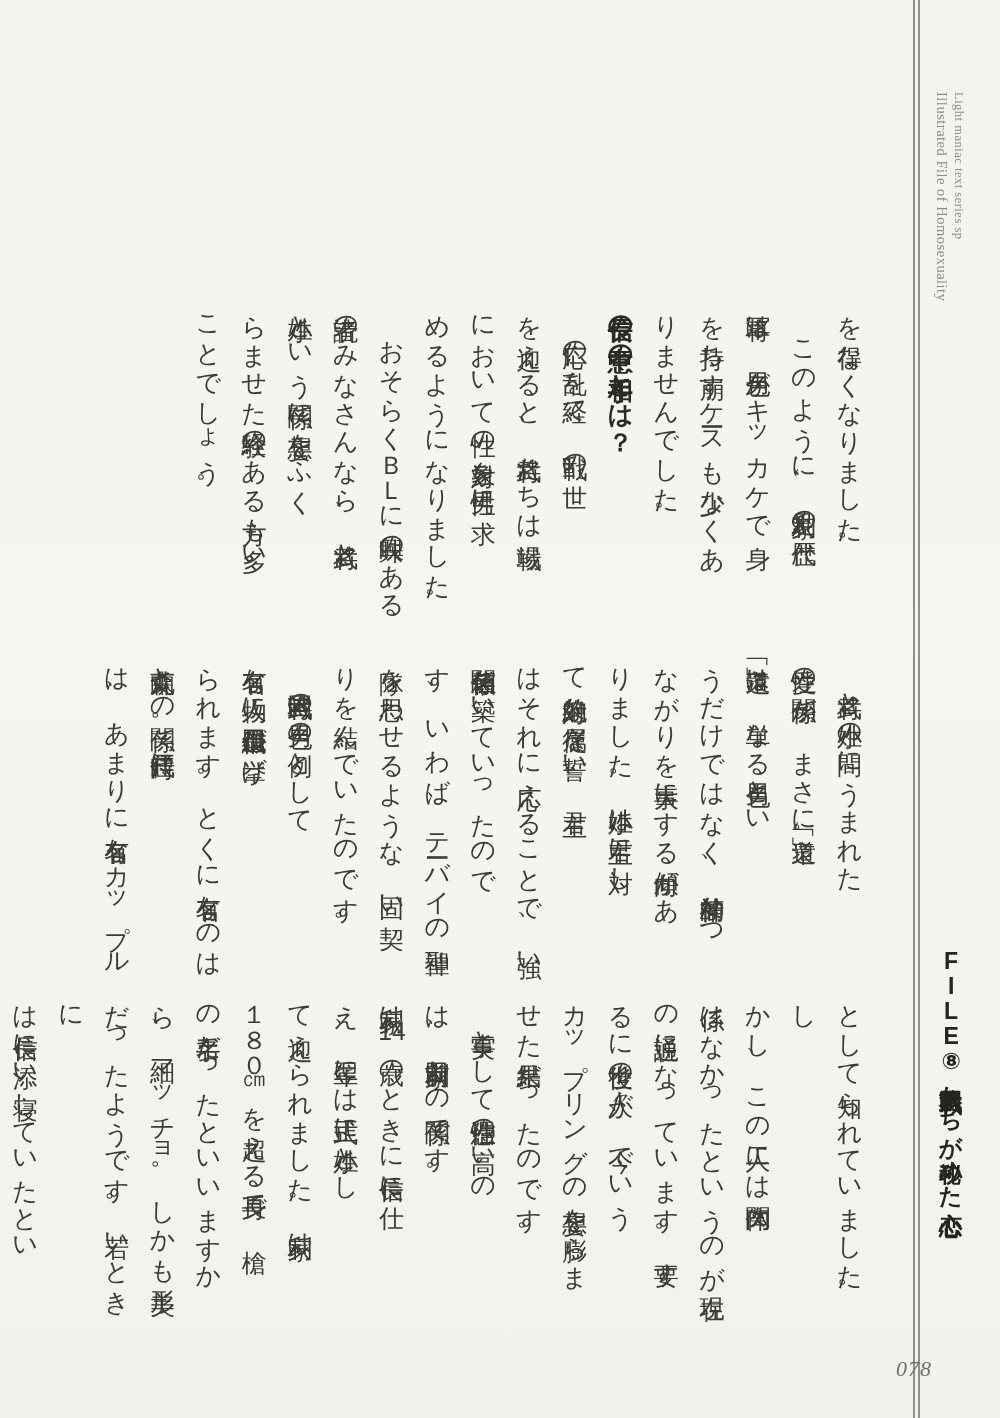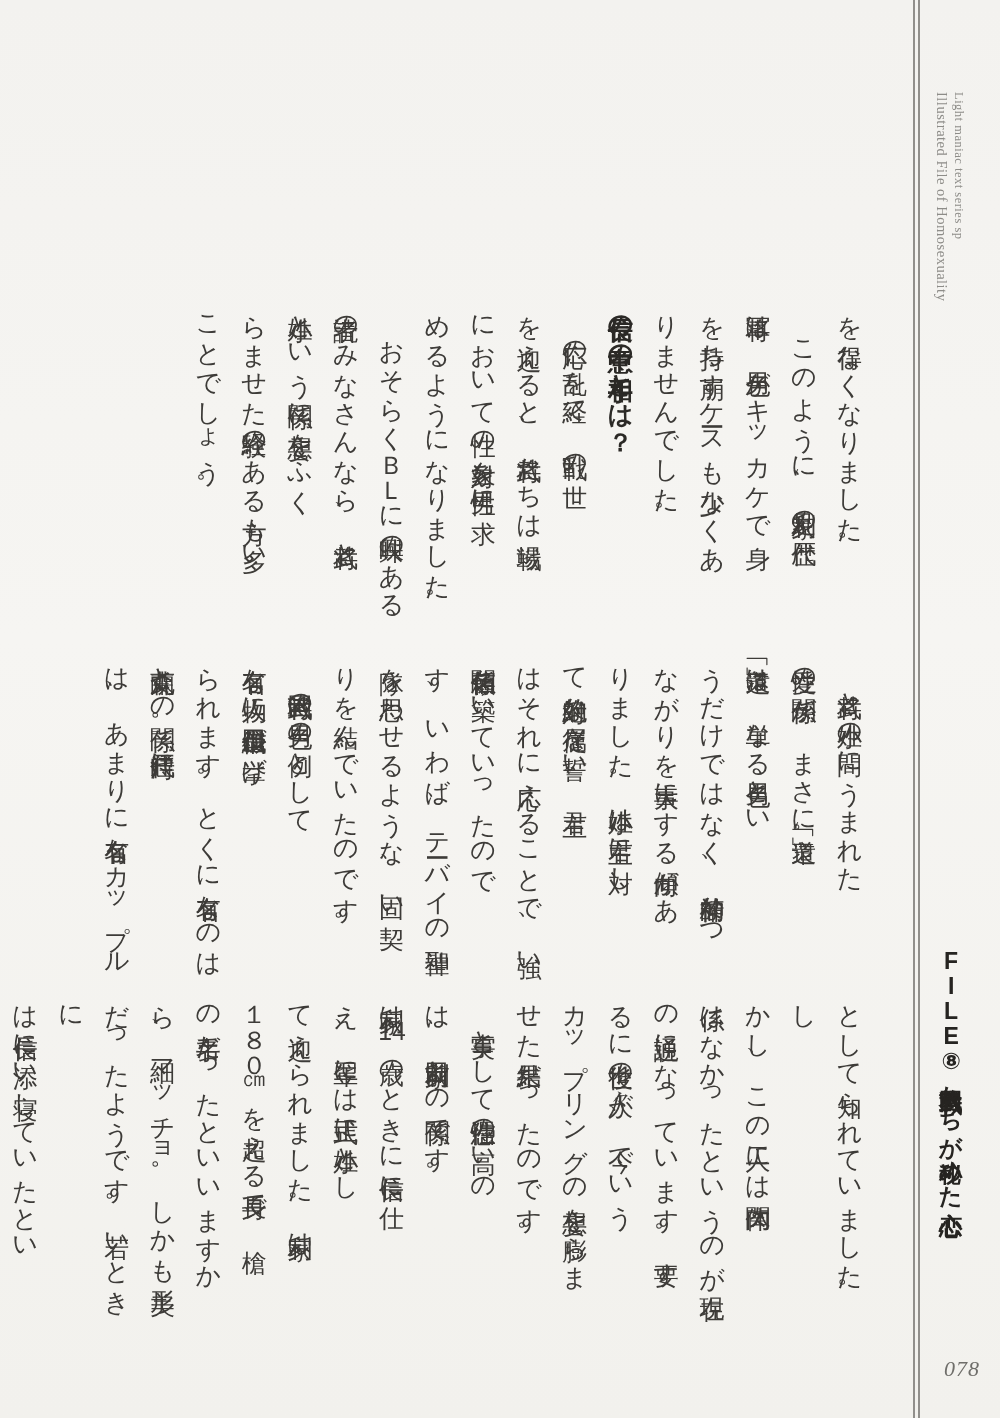--- a/index.html
+++ b/index.html
@@ -27,21 +27,21 @@
   .series .s1{display:block;font-size:12.5px;line-height:15px;letter-spacing:.5px;}
   .series .s2{display:block;font-size:14.5px;line-height:18px;letter-spacing:.5px;}
   
   .file-title{
     position:absolute;top:948px;left:939px;height:380px;
     writing-mode:vertical-rl;text-orientation:upright;
     font-weight:700;font-size:23px;line-height:1.05;letter-spacing:-1px;
     color:#262421;
   }
   .pageno{
-    position:absolute;top:1356px;left:944px;
+    position:absolute;top:1356px;left:896px;
     font-family:"Liberation Serif","DejaVu Serif",serif;
     font-style:italic;font-size:22px;color:#6f6e6a;letter-spacing:1px;
   }
   
   .band{
     position:absolute;right:128px;width:786px;
     writing-mode:vertical-rl;text-orientation:mixed;
     font-size:25px;color:#3d3b38;
   }
   .band p{margin:0;line-height:45.8px;letter-spacing:.3px;}

